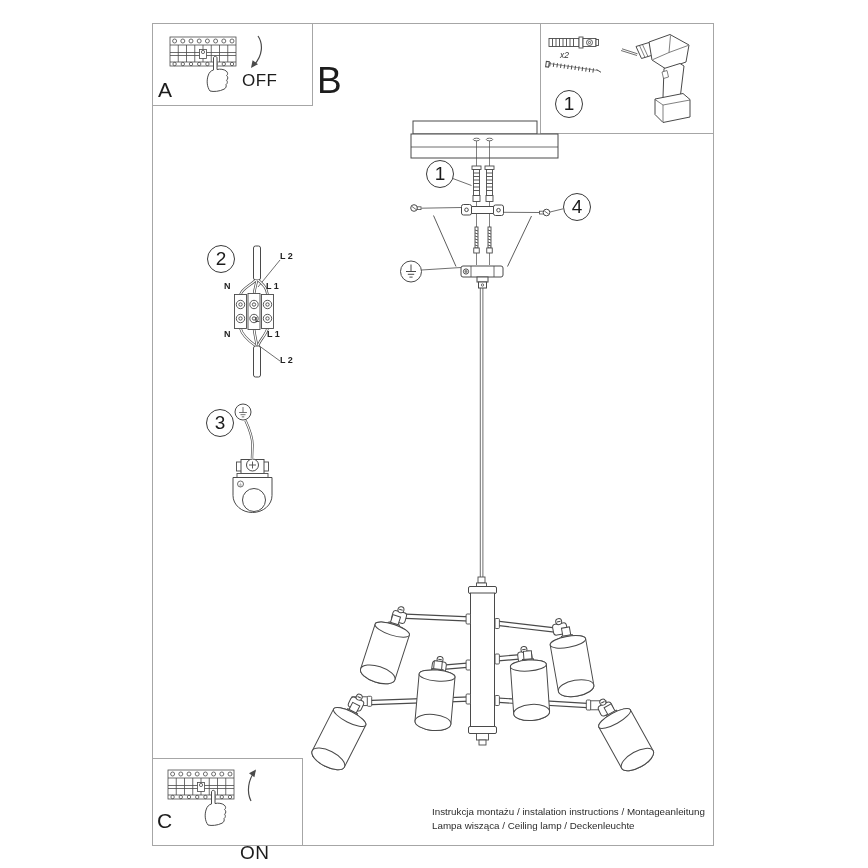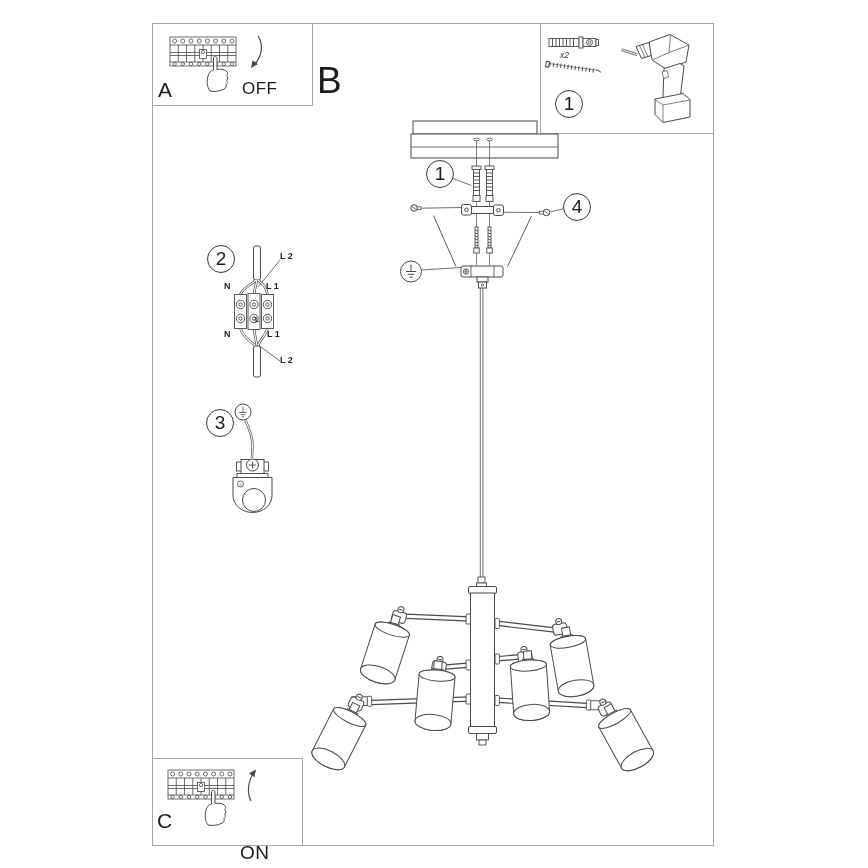--- a/index.html
+++ b/index.html
@@ -369,34 +369,38 @@
       <use href="#shade" transform="translate(385,652) rotate(18)"></use>
       <use href="#shade" transform="translate(572,665) rotate(-10)"></use>
       <use href="#shade" transform="translate(530,689) rotate(-4)"></use>
       <use href="#shade" transform="translate(435,699) rotate(5)"></use>
       <use href="#shade" transform="translate(339,738) rotate(27)"></use>
       <use href="#shade" transform="translate(626,739) rotate(-29)"></use>
     </g>
   </svg>
 
   <div class="lbl lbl-a" style="left:158px;top:79px;">A</div>
-  <div class="lbl lbl-off" style="left:242px;top:80px;">OFF</div>
+  <div class="lbl lbl-off" style="left:242px;top:72px;">OFF</div>
   <div class="lbl lbl-b" style="left:317px;top:62px;">B</div>
   <div class="lbl lbl-c" style="left:157px;top:810px;">C</div>
   <div class="lbl lbl-on" style="left:240px;top:807px;margin-top:36px;">ON</div>
   <div class="lbl lbl-x2" style="left:560px;top:51px;font-style:italic;">x2</div>
 
   <div class="circ" style="left:555px;top:90px;">1</div>
   <div class="circ" style="left:426px;top:160px;">1</div>
   <div class="circ" style="left:563px;top:193px;">4</div>
   <div class="circ" style="left:207px;top:245px;">2</div>
   <div class="circ" style="left:206px;top:409px;">3</div>
 
   <div class="wire-lbl" style="left:280px;top:252px;">L 2</div>
   <div class="wire-lbl" style="left:224px;top:282px;">N</div>
   <div class="wire-lbl" style="left:266px;top:282px;">L 1</div>
   <div class="wire-lbl wire-lbl-sm" style="left:255px;top:316px;">L</div>
   <div class="wire-lbl" style="left:224px;top:330px;">N</div>
   <div class="wire-lbl" style="left:267px;top:330px;">L 1</div>
   <div class="wire-lbl" style="left:280px;top:356px;">L 2</div>
 
+  <div class="footer">
+    <div>Instrukcja montażu / instalation instructions / Montageanleitung</div>
+    <div>Lampa wisząca / Ceiling lamp / Deckenleuchte</div>
+  </div>
 
 </div>
 
 </body></html>

